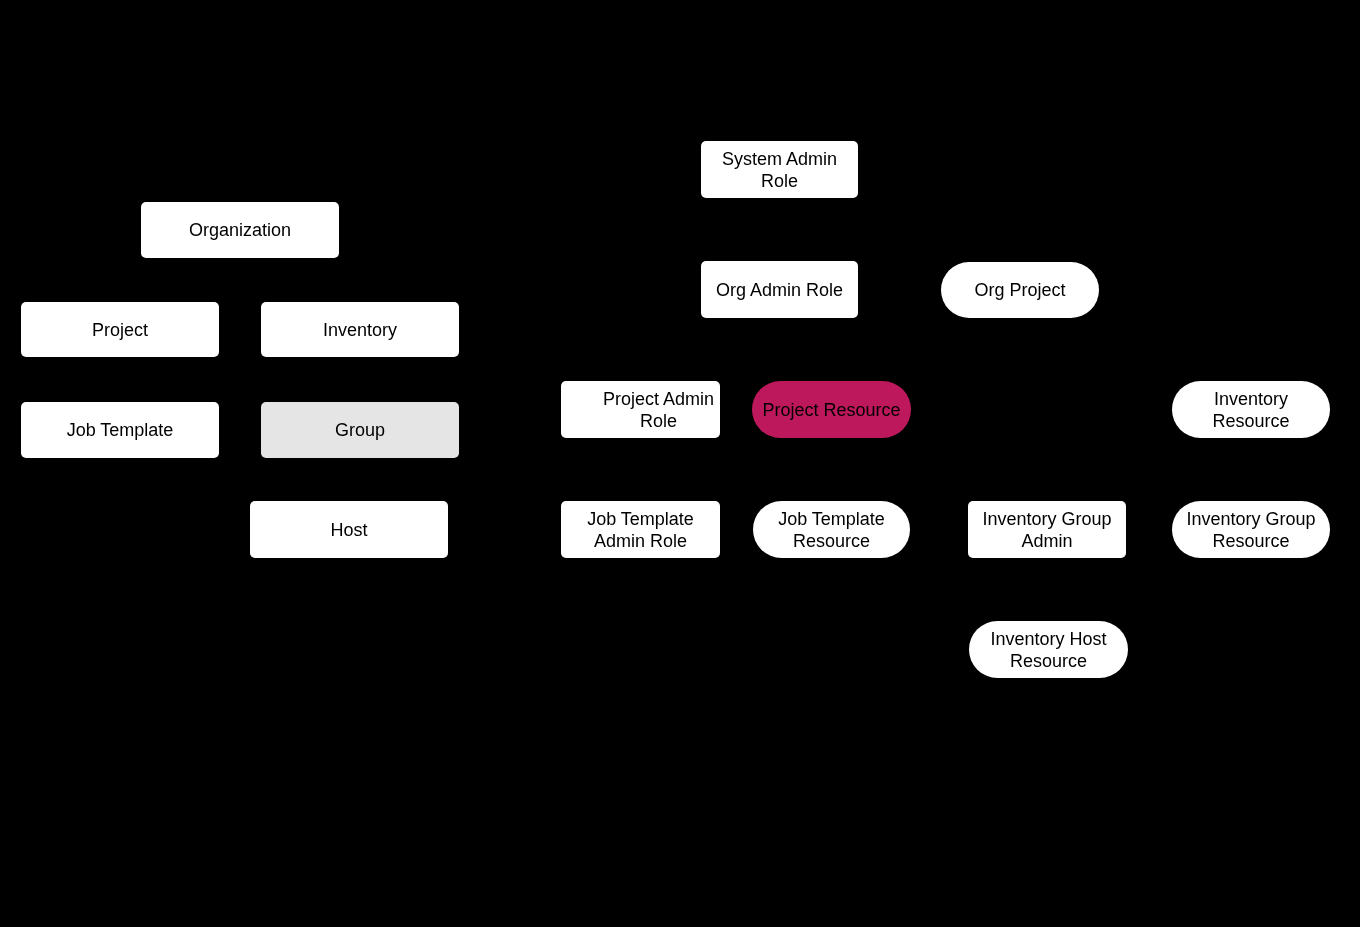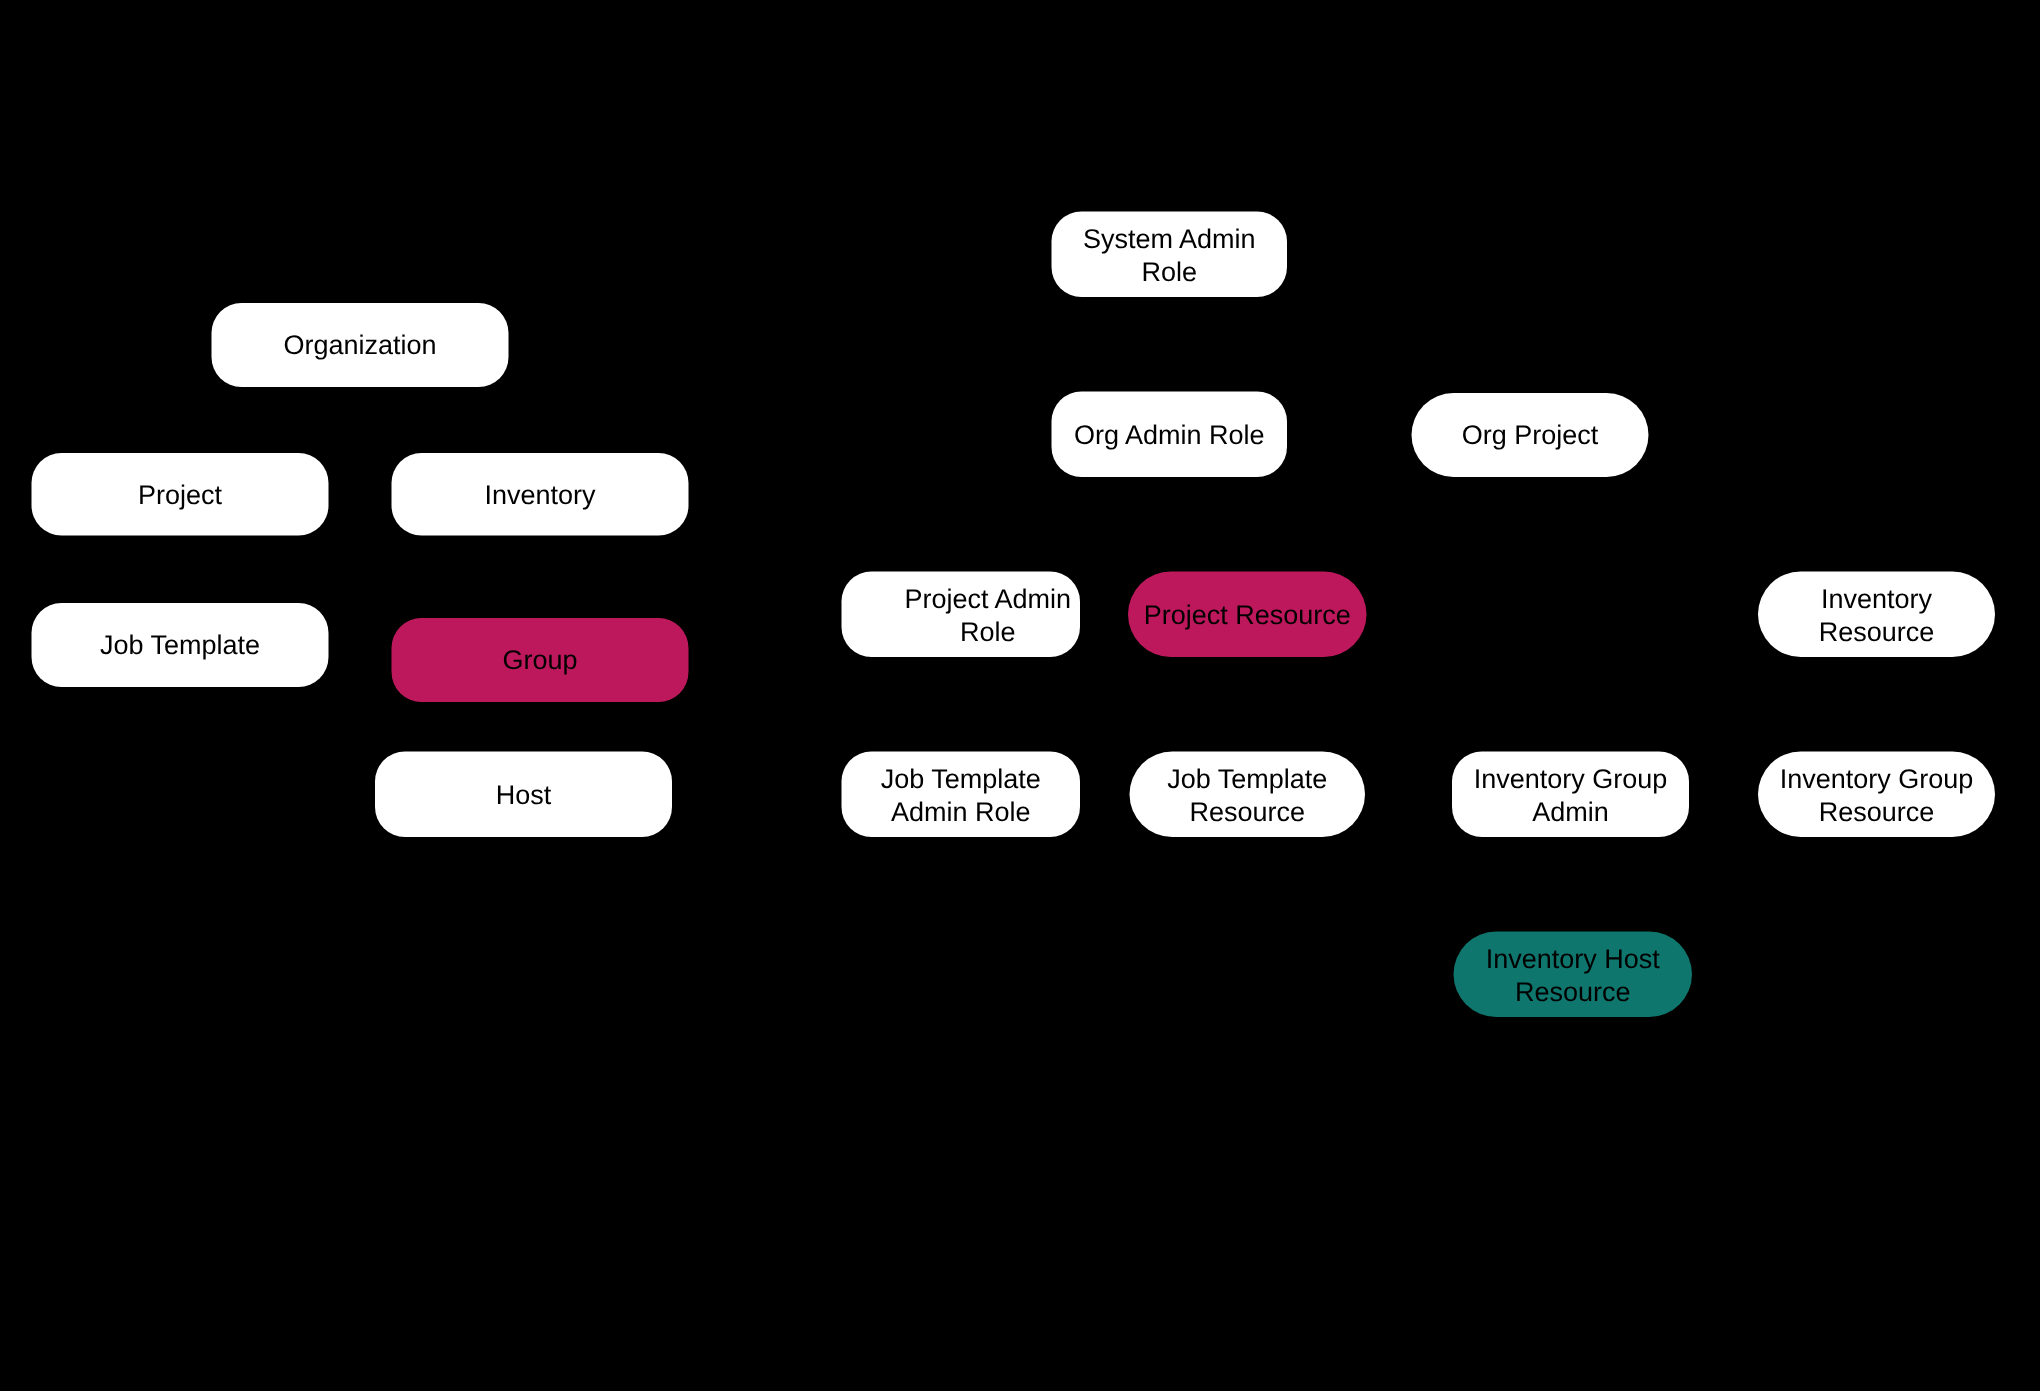--- a/index.html
+++ b/index.html
@@ -8,21 +8,21 @@
     background: #000000;
   }
   #canvas {
     position: relative;
     overflow: hidden;
     font-family: "Liberation Sans", sans-serif;
   }
   .node {
     position: absolute;
     box-sizing: border-box;
-    border-radius: 20px;
+    border-radius: 5px;
     display: flex;
     align-items: center;
     justify-content: center;
     text-align: center;
   }
   .node.stadium {
     border-radius: 28.5px;
   }
   .node-label {
     font-size: 18px;
@@ -41,21 +41,21 @@
     </div>
     <div class="node" style="left: 21px; top: 302px; width: 198px; height: 55px; background: rgb(255, 255, 255); color: rgb(0, 0, 0);">
       <span class="node-label">Project</span>
     </div>
     <div class="node" style="left: 261px; top: 302px; width: 198px; height: 55px; background: rgb(255, 255, 255); color: rgb(0, 0, 0);">
       <span class="node-label">Inventory</span>
     </div>
     <div class="node" style="left: 21px; top: 402px; width: 198px; height: 56px; background: rgb(255, 255, 255); color: rgb(0, 0, 0);">
       <span class="node-label">Job Template</span>
     </div>
-    <div class="node" style="left: 261px; top: 402px; width: 198px; height: 56px; background: #be185d; color: rgb(0, 0, 0); margin-top: 10px;">
+    <div class="node" style="left: 261px; top: 402px; width: 198px; height: 56px; background: #e5e5e5; color: rgb(0, 0, 0);">
       <span class="node-label">Group</span>
     </div>
     <div class="node" style="left: 250px; top: 501px; width: 198px; height: 57px; background: rgb(255, 255, 255); color: rgb(0, 0, 0);">
       <span class="node-label">Host</span>
     </div>
     <div class="node" style="left: 701px; top: 141px; width: 157px; height: 57px; background: rgb(255, 255, 255); color: rgb(0, 0, 0);">
       <span class="node-label">System Admin
 Role</span>
     </div>
     <div class="node" style="left: 701px; top: 261px; width: 157px; height: 57px; background: rgb(255, 255, 255); color: rgb(0, 0, 0);">
@@ -84,17 +84,17 @@
 Resource</span>
     </div>
     <div class="node" style="left: 968px; top: 501px; width: 158px; height: 57px; background: rgb(255, 255, 255); color: rgb(0, 0, 0);">
       <span class="node-label">Inventory Group
 Admin</span>
     </div>
     <div class="node stadium" style="left: 1172px; top: 501px; width: 158px; height: 57px; background: rgb(255, 255, 255); color: rgb(0, 0, 0);">
       <span class="node-label">Inventory Group
 Resource</span>
     </div>
-    <div class="node stadium" style="left: 969px; top: 621px; width: 159px; height: 57px; background: #0f766e; color: rgb(0, 0, 0);">
+    <div class="node stadium" style="left: 969px; top: 621px; width: 159px; height: 57px; background: #ffffff; color: rgb(0, 0, 0);">
       <span class="node-label">Inventory Host
 Resource</span>
     </div>
   </div>
 
 </body></html>

